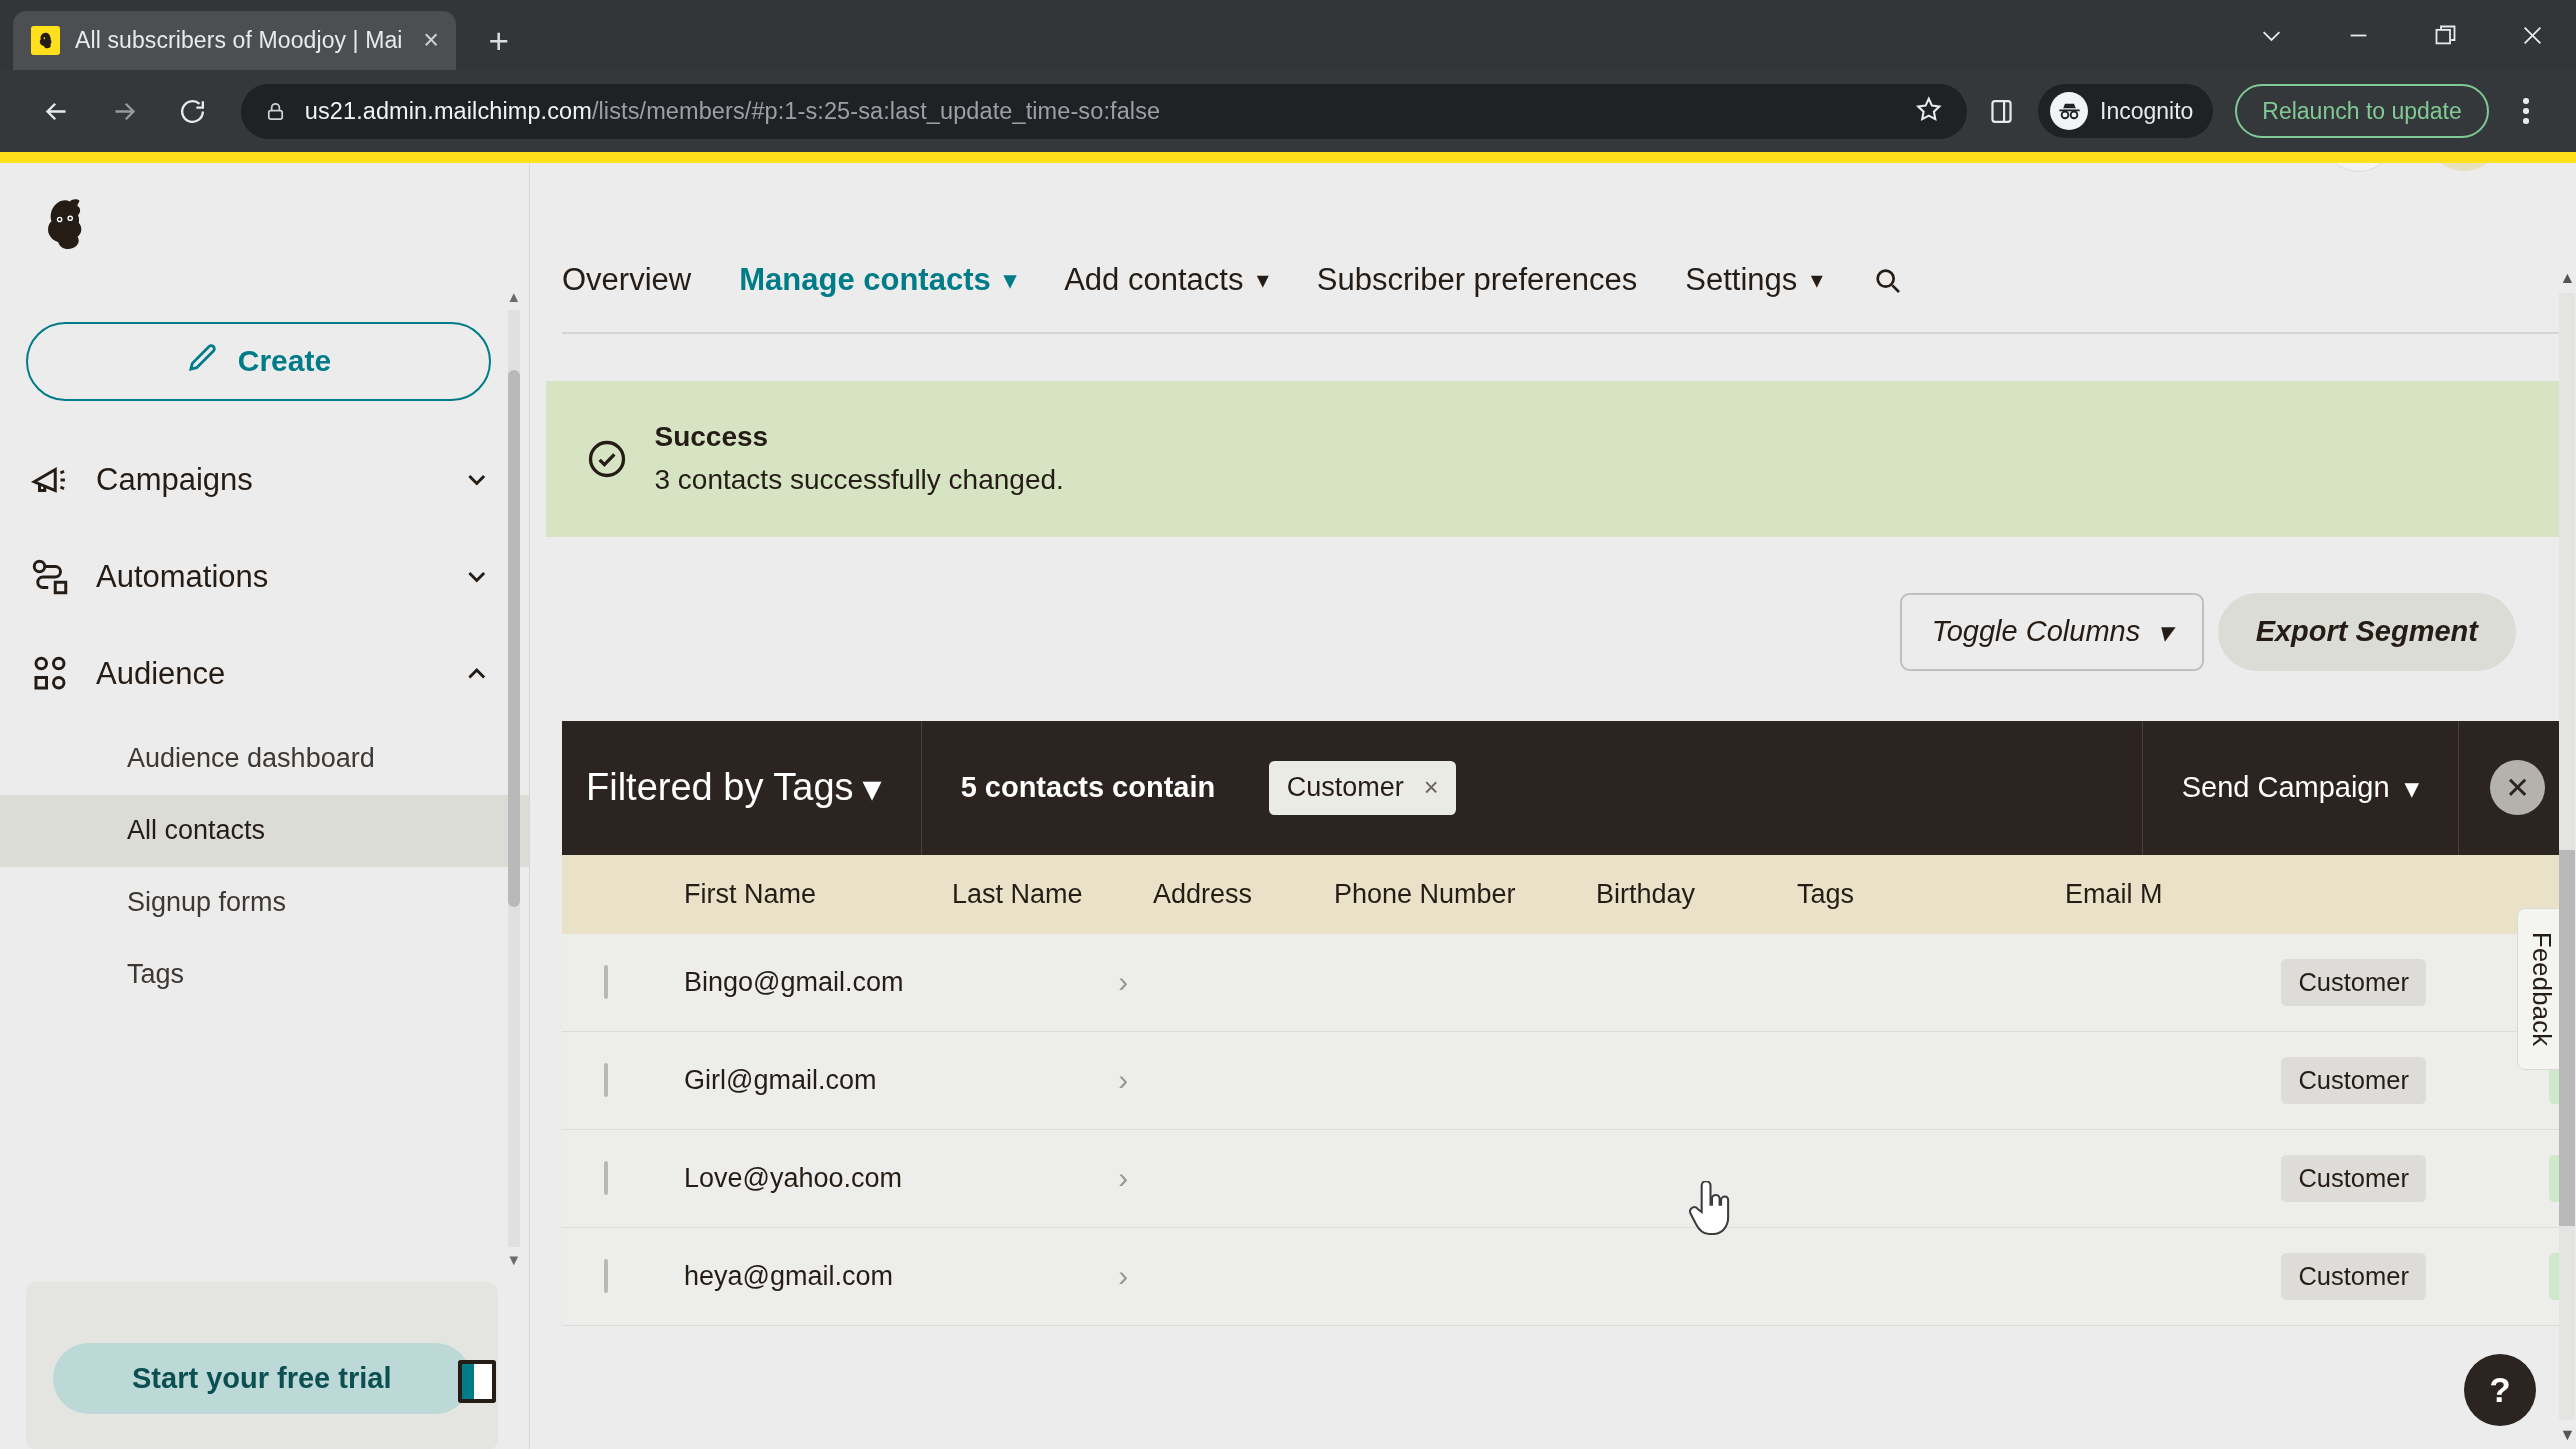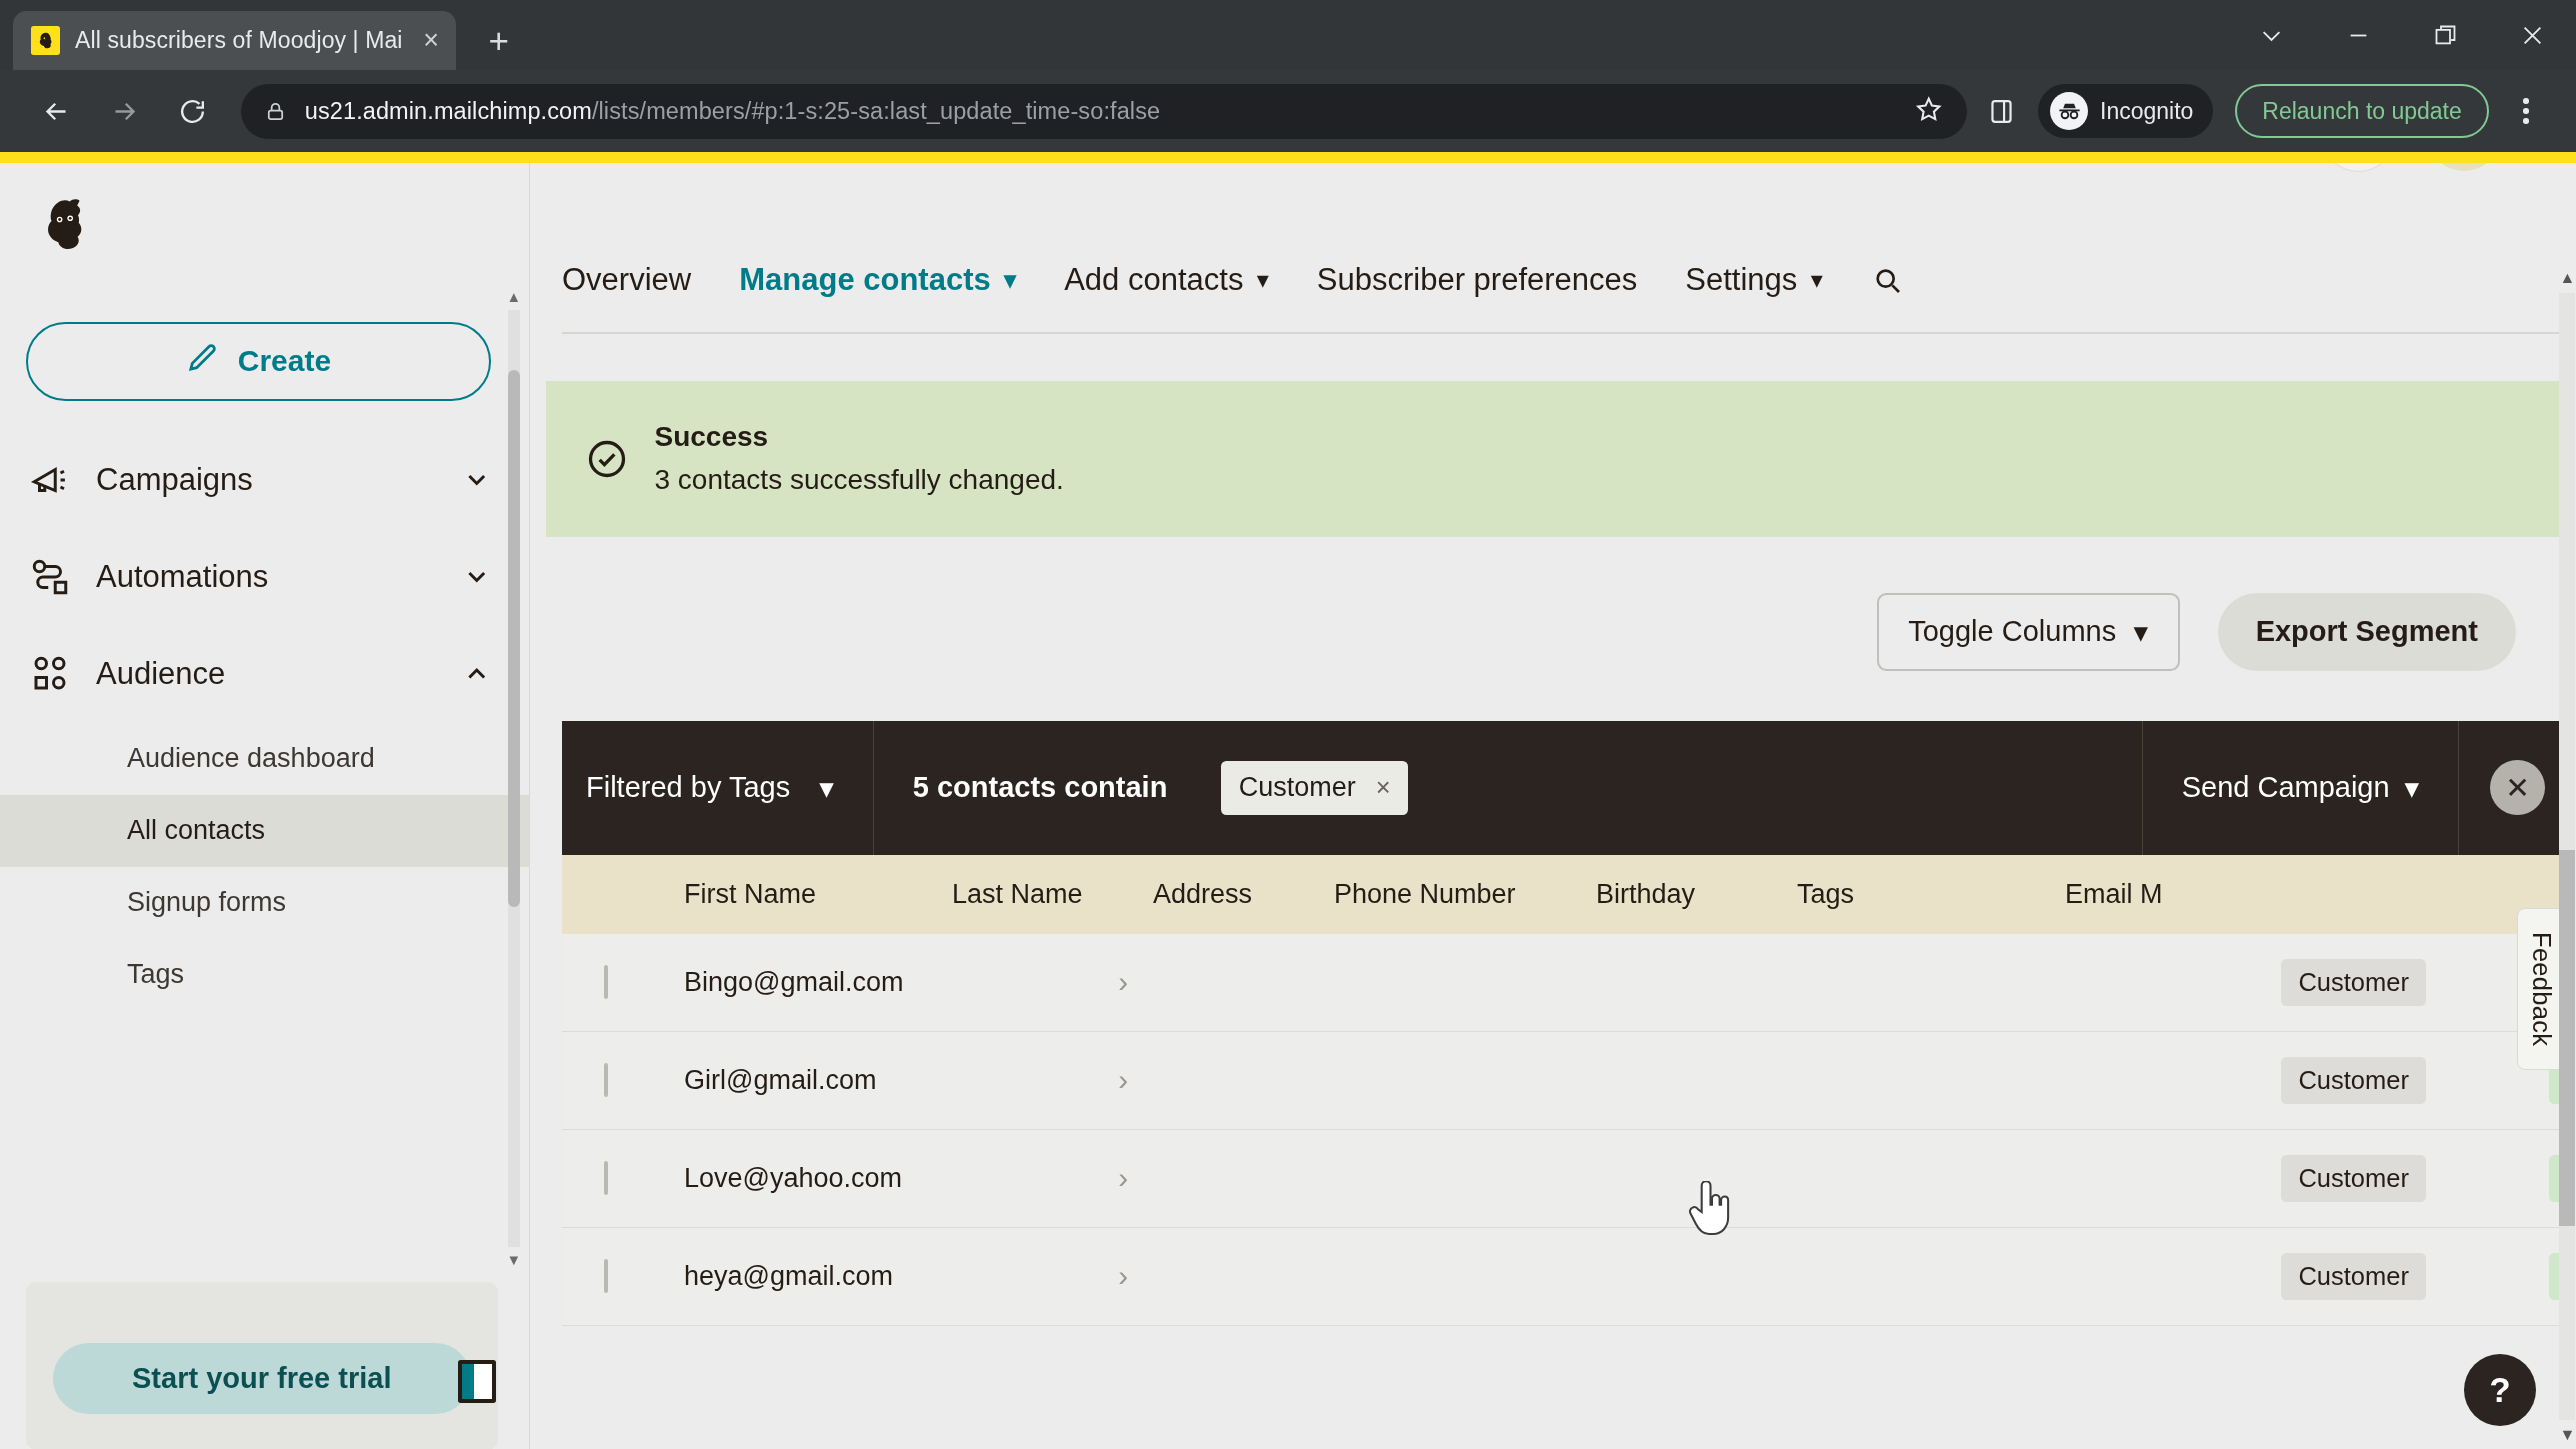--- a/index.html
+++ b/index.html
@@ -170,22 +170,23 @@
 
   .banner {
     margin: 47px 0 0 16px; background: #d6e4c4; height: 156px; display:flex; align-items:center;
     padding-left: 39px; gap: 25.5px;
   }
   .banner .check { width: 44px; height: 44px; flex:0 0 auto; }
   .banner-title { font-size: 28px; font-weight: 700; color:#241c15; margin-bottom: 10.7px;}
   .banner-sub { font-size: 28px; color:#241c15; }
 
   .actionrow {
-    display:flex; justify-content:flex-end; align-items:flex-start; gap: 38px;
+    display:flex; justify-content:flex-end; align-items:flex-start; gap: 14px;
     margin: 56px 60px 0 32px;
+    font-style: italic;
   }
   .btn-outline {
     border: 2px solid #c0c0bb; border-radius: 9.4px; background: #ececec;
     height: 78px; display:flex; align-items:center; padding: 0 29.5px; gap: 17.4px;
     font-size: 29px; color:#241c15;
   }
   .btn-solid {
     background:#dcdcd6; border-radius: 42px; height: 78px;
     display:flex; align-items:center; padding: 0 38px; font-size: 29px;
     font-weight: 700; color:#241c15;
@@ -197,21 +198,21 @@
     padding: 23px 9.4px; writing-mode: vertical-rl;
     font-size: 25.5px; color:#241c15; letter-spacing: 0.3px;
   }
 
   
   .filterbar {
     margin: 50px 0 0 32px; height: 134px; background:#2b2420; display:flex; align-items:stretch;
     color:#fff;
   }
   .fb-cell { display:flex; align-items:center; padding: 0 39px; }
-  .fb-tags { font-size: 29px; gap: 29px; border-right: 1.3px solid #4a4138; padding-left: 24px;}
+  .fb-tags { font-size: 38px; gap: 9px; border-right: 1.3px solid #4a4138; padding-left: 24px;}
   .fb-count { font-size: 29px; font-weight: 700; gap: 27px; flex: 1 1 auto;}
   .chip-dark {
     background:#ebebe6; color:#241c15; border-radius: 5.4px; height: 54px;
     display:flex; align-items:center; padding: 0 17.4px; gap: 20px; font-size: 27px;
     margin-left: 27px; font-weight: 400;
   }
   .chip-dark .x { color:#6b635c; font-size: 25.5px; }
   .fb-send {
     font-size: 29px; border-left: 1.3px solid #4a4138; border-right: 1.3px solid #4a4138;
     gap: 14.8px;

